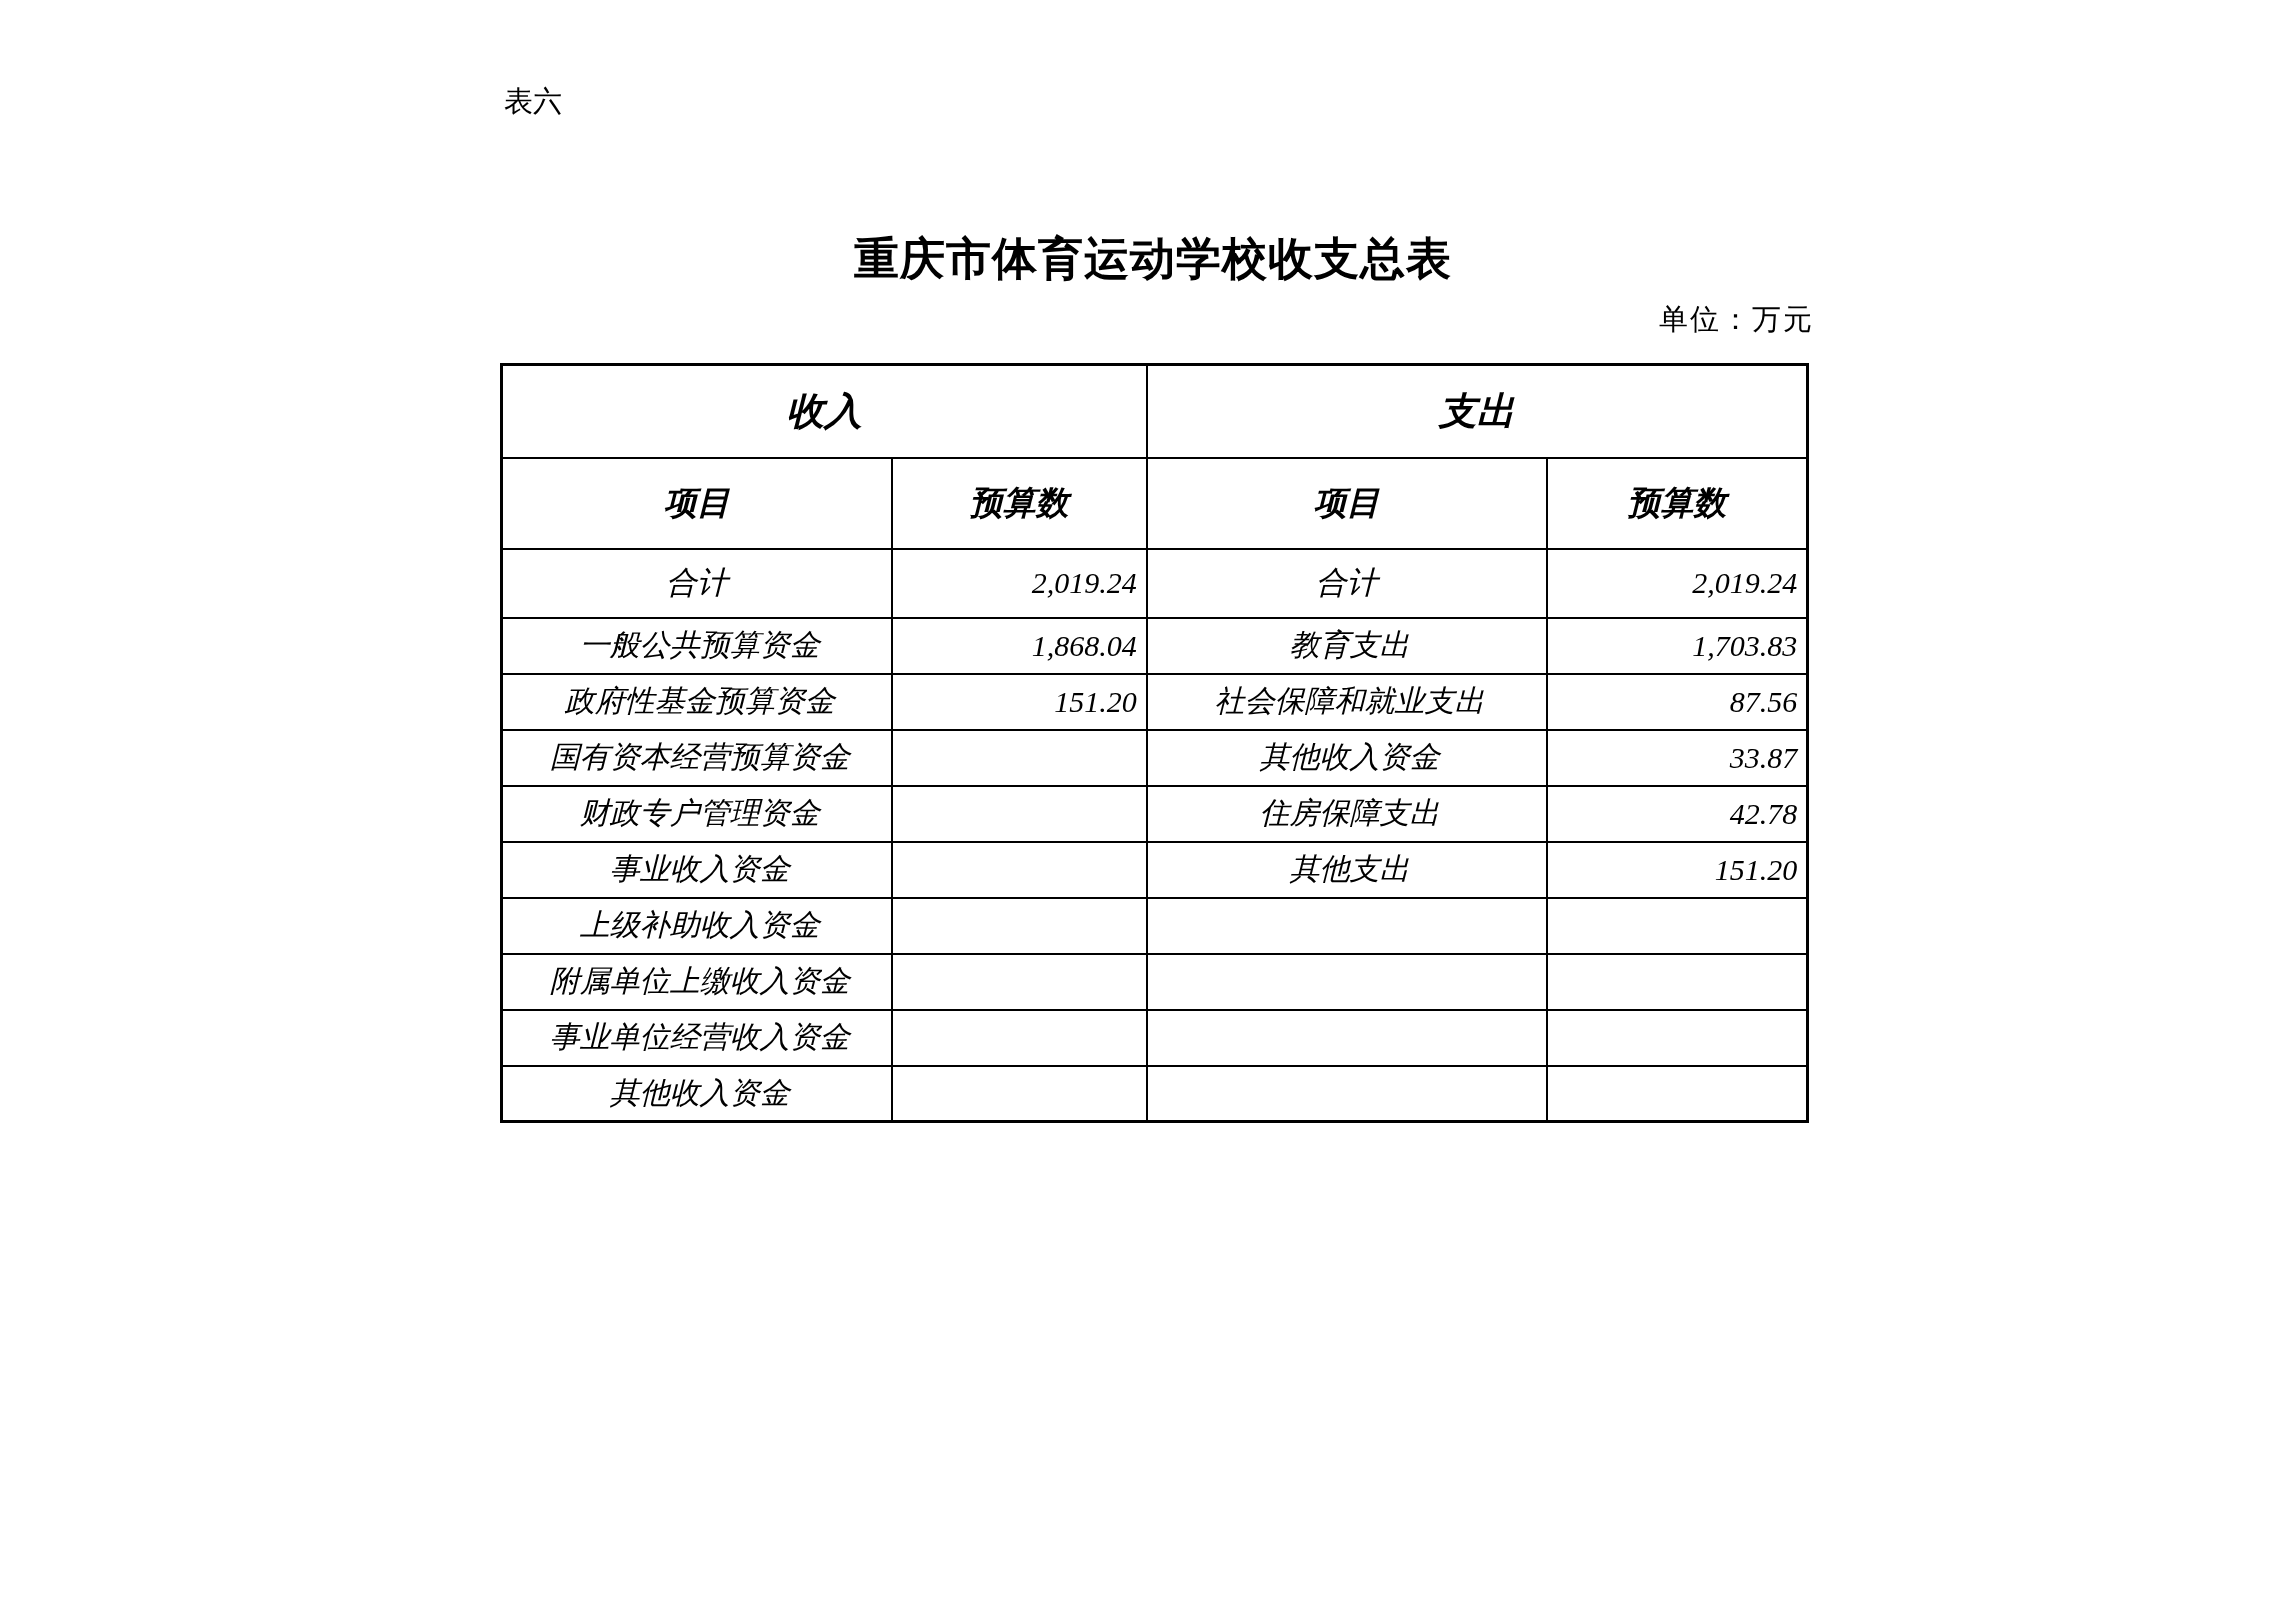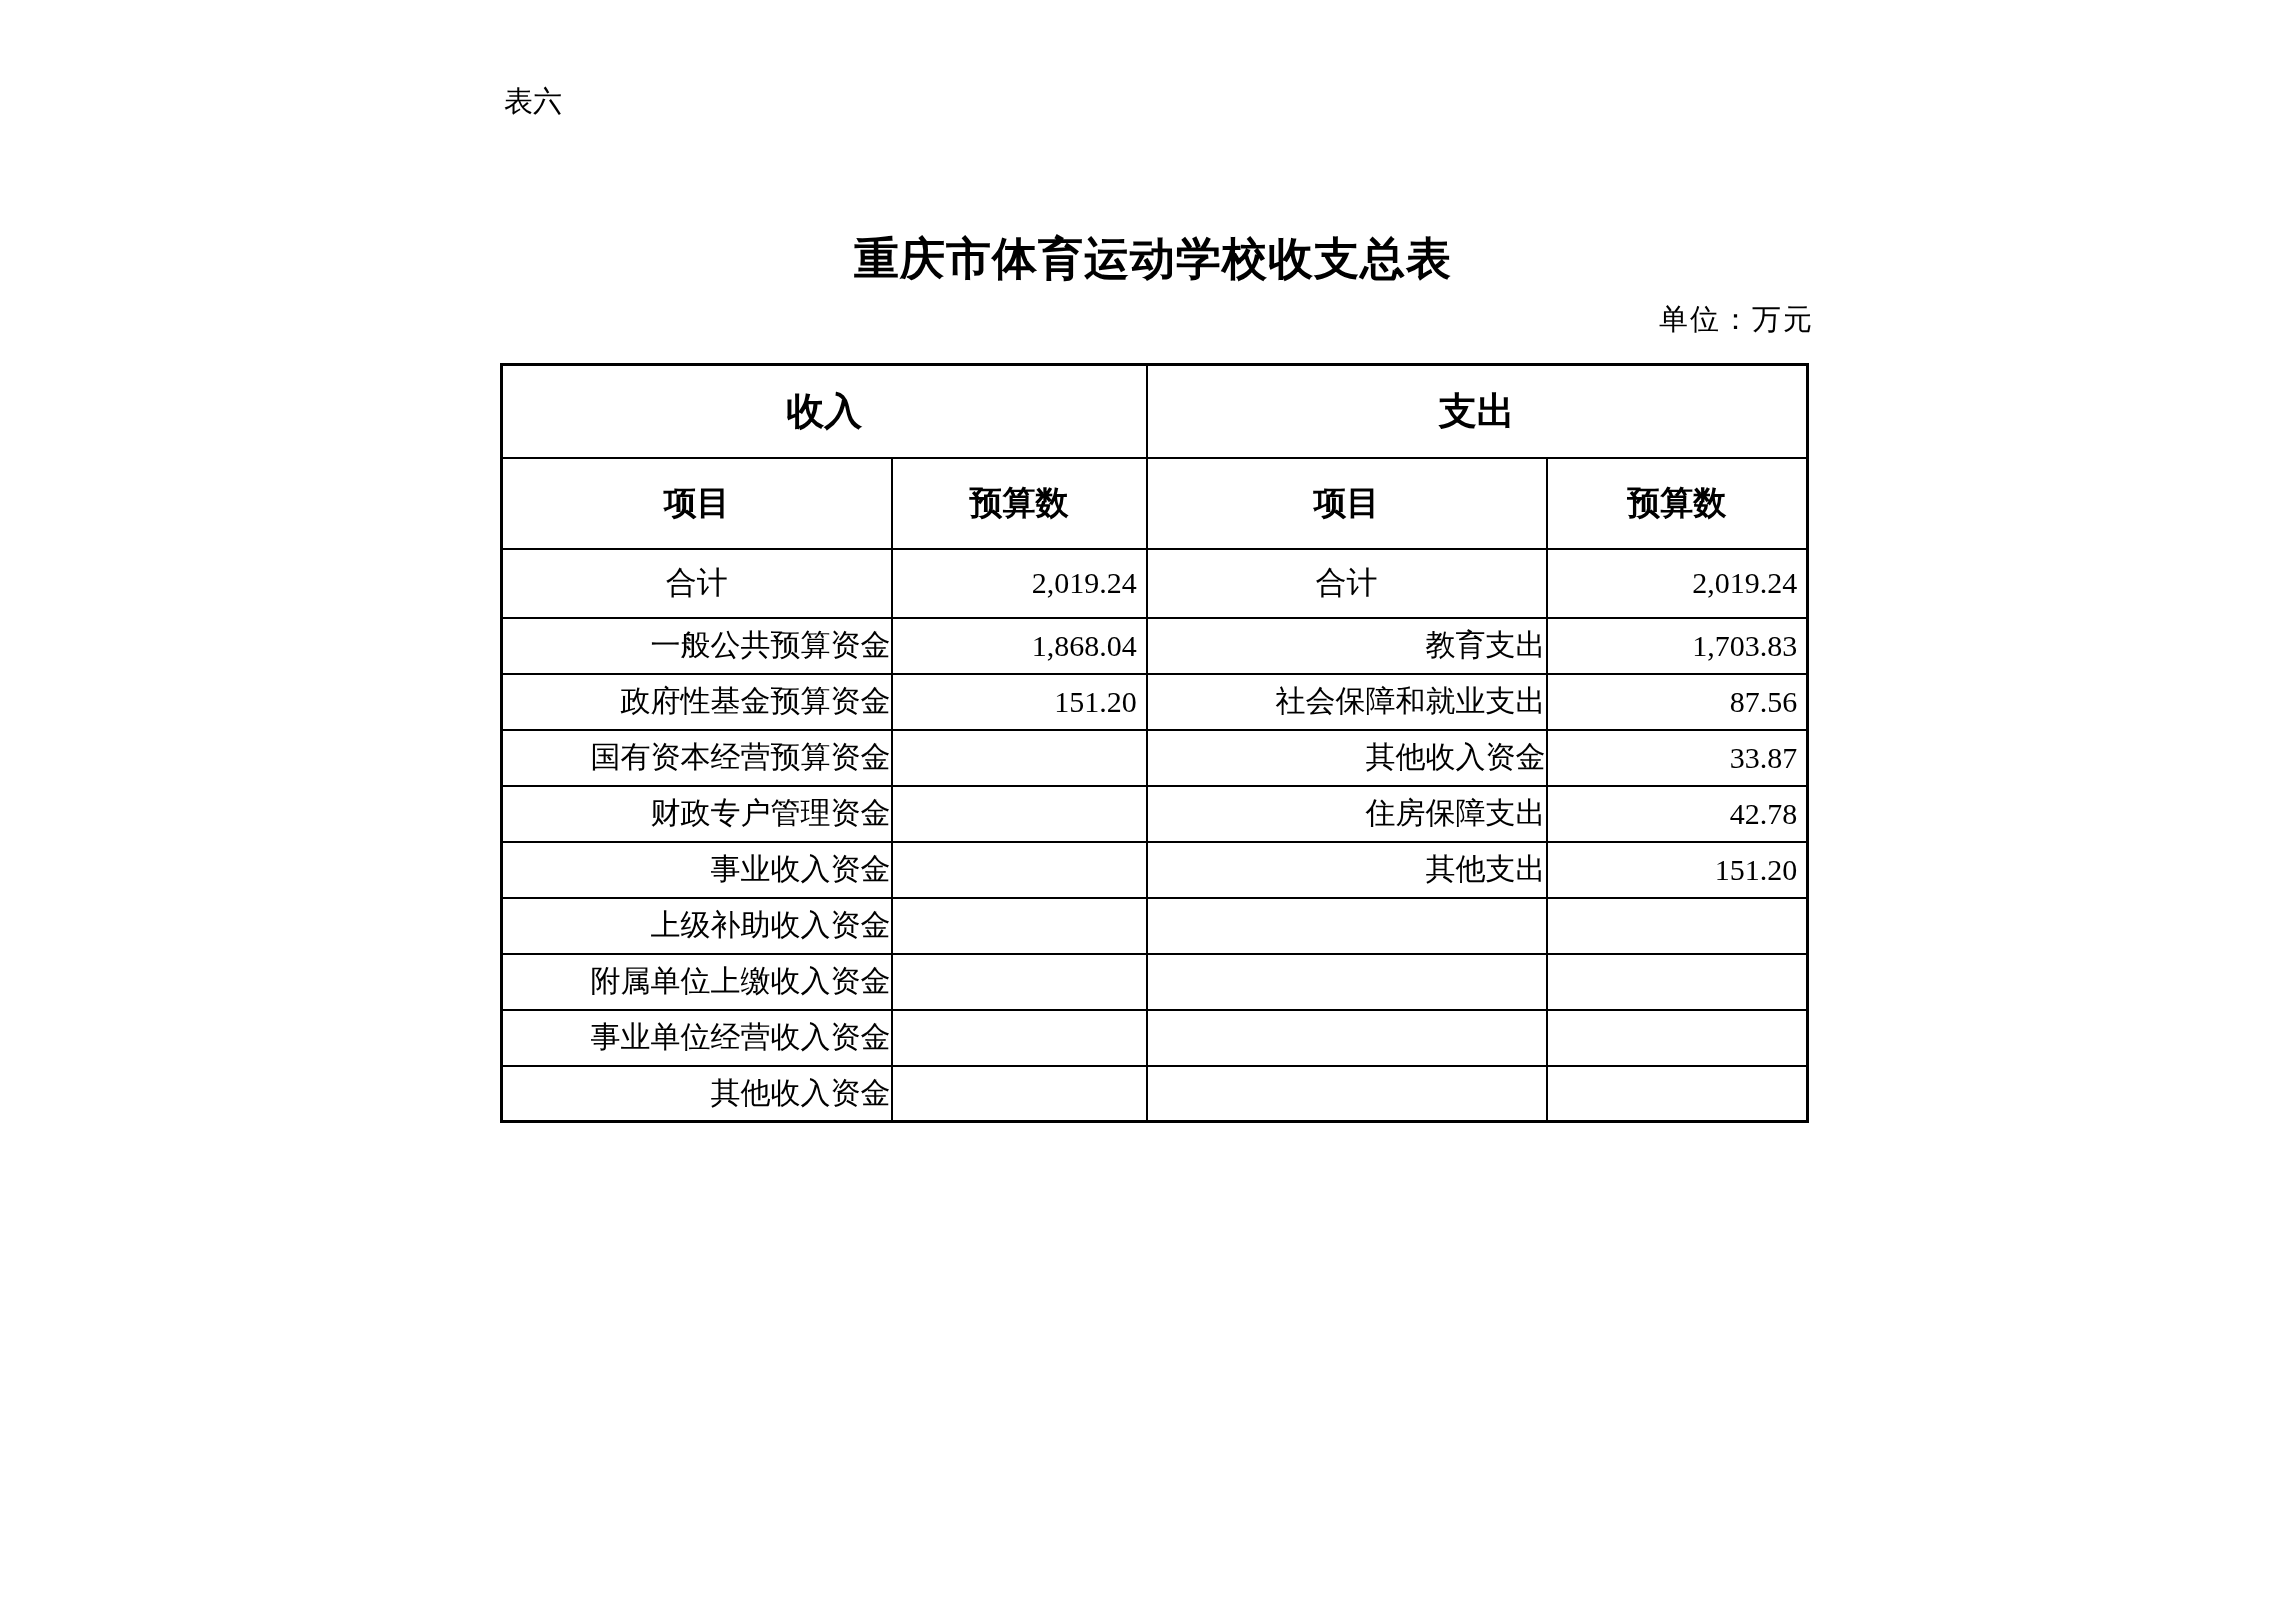--- a/index.html
+++ b/index.html
@@ -49,41 +49,42 @@
     width: 1306px;
     border-collapse: collapse;
     table-layout: fixed;
     border: 3.9px solid #000000;
   }
   table.budget td, table.budget th {
     border: 2.9px solid #000000;
     vertical-align: middle;
     overflow: hidden;
     white-space: nowrap;
+    font-style: italic;
   }
   tr.section-header-row { height: 93px; }
   tr.column-header-row { height: 91px; }
   tr.total-row { height: 69px; }
   tr.data-row { height: 56px; }
   .section-header {
     font-family: "Liberation Sans", sans-serif;
     font-weight: bold;
     font-size: 38px;
     text-align: center;
   }
   .column-header {
     font-family: "Liberation Sans", sans-serif;
     font-weight: bold;
     font-size: 33px;
     text-align: center;
   }
   td.item-cell {
     font-family: "Liberation Serif", serif;
     font-size: 30px;
-    text-align: right;
+    text-align: center;
     padding-left: 5.9px;
   }
   td.value-cell {
     font-family: "Liberation Serif", serif;
     font-size: 30px;
     text-align: right;
     padding-right: 8.8px;
     margin-left: 47px;
   }
   tr.total-row td.item-cell {

